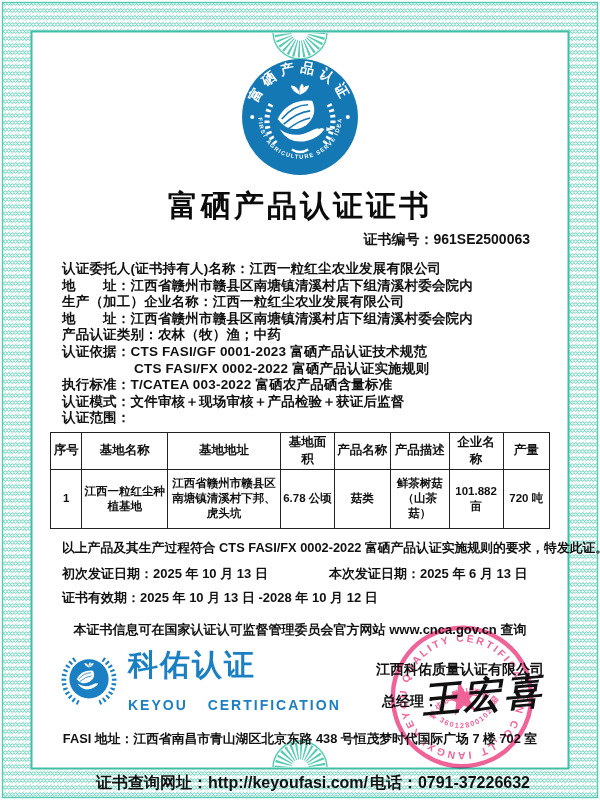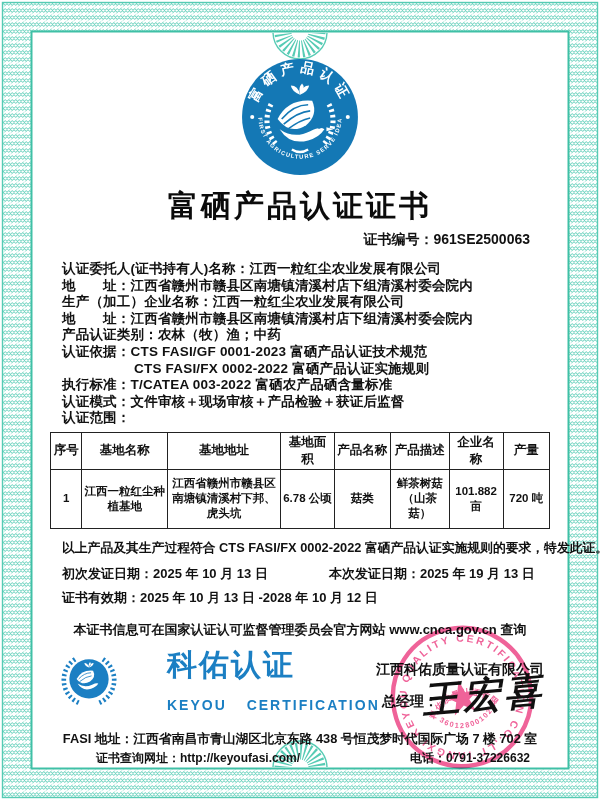--- a/index.html
+++ b/index.html
@@ -23,31 +23,31 @@
   th,td{border:1px solid #222;font-weight:700;text-align:center;vertical-align:middle;padding:1px 2px;}
   th{font-size:12.5px;height:26px;}
   td{font-size:11.5px;height:56px;line-height:15px;}
 
   .statement{margin:11px 24px 0 26px;font-size:12.8px;font-weight:700;white-space:nowrap;}
   .dates-row{margin:8px 24px 0 26px;font-size:13px;font-weight:700;display:flex;gap:61px;}
   .validity{margin:6px 24px 0 26px;font-size:13px;font-weight:700;}
   .query-line{margin-top:14px;text-align:center;font-size:13px;font-weight:700;}
 
   .footer{position:relative;height:168px;margin-top:6px;}
-  .keyou-logo{position:absolute;left:22px;top:4px;display:flex;align-items:flex-start;gap:39px;}
+  .keyou-logo{position:absolute;left:22px;top:4px;display:flex;align-items:flex-start;}
   .keyou-text{margin-left:8px;}
   .keyou-cn{font-size:30px;font-weight:900;color:#1b7fc3;letter-spacing:2px;line-height:32px;}
   .keyou-en{font-size:14px;font-weight:700;color:#1b7fc3;letter-spacing:2px;word-spacing:14px;margin-top:16px;}
   .company{position:absolute;left:340px;top:16px;font-size:14px;font-weight:700;}
   .role{position:absolute;left:346px;top:48px;font-size:14px;font-weight:700;}
   .seal{position:absolute;left:352px;top:-22px;opacity:.92;mix-blend-mode:multiply;}
   .signature{position:absolute;left:386px;top:26px;font-family:"DejaVu Serif","Liberation Serif",serif;
     font-style:italic;font-weight:700;font-size:37px;color:#101010;transform:rotate(-5deg);letter-spacing:4px;}
   .fasi-address{position:absolute;left:0;right:0;top:86px;text-align:center;font-size:12.8px;font-weight:700;white-space:nowrap;}
-  .bottom-row{position:absolute;left:60px;right:34px;top:105px;display:flex;justify-content:space-between;font-size:12px;font-weight:700;}
+  .bottom-row{position:absolute;left:60px;right:34px;top:128px;display:flex;justify-content:space-between;font-size:16px;font-weight:700;}
 </style>
 </head>
 <body>
 
 <div class="page">
 
   <svg class="border-svg" width="600" height="800" viewBox="0 0 600 800">
     <defs>
       <pattern id="gm" width="7" height="7" patternUnits="userSpaceOnUse">
         <path d="M0,3.5 Q1.75,0 3.5,3.5 T7,3.5" stroke="#56cbb4" fill="none" stroke-width="0.9"></path>
@@ -160,21 +160,21 @@
               <td>720 吨</td>
             </tr>
           </tbody>
       </table>
     </div>
 
     <div class="statement">以上产品及其生产过程符合 CTS FASI/FX 0002-2022 富硒产品认证实施规则的要求，特发此证。</div>
 
     <div class="dates-row">
       <span>初次发证日期：2025 年 10 月 13 日</span>
-      <span>本次发证日期：2025 年 19 月 13 日</span>
+      <span>本次发证日期：2025 年 6 月 13 日</span>
     </div>
     <div class="validity">证书有效期：2025 年 10 月 13 日 -2028 年 10 月 12 日</div>
 
     <div class="query-line">本证书信息可在国家认证认可监督管理委员会官方网站 www.cnca.gov.cn 查询</div>
 
     <div class="footer">
 
       <div class="keyou-logo">
         <svg width="62" height="62" viewBox="0 0 120 120">
           <path d="M 40,104 A 48,48 0 0 1 36,18" fill="none" stroke="#1b7fc3" stroke-width="9" stroke-dasharray="4 5"></path>

